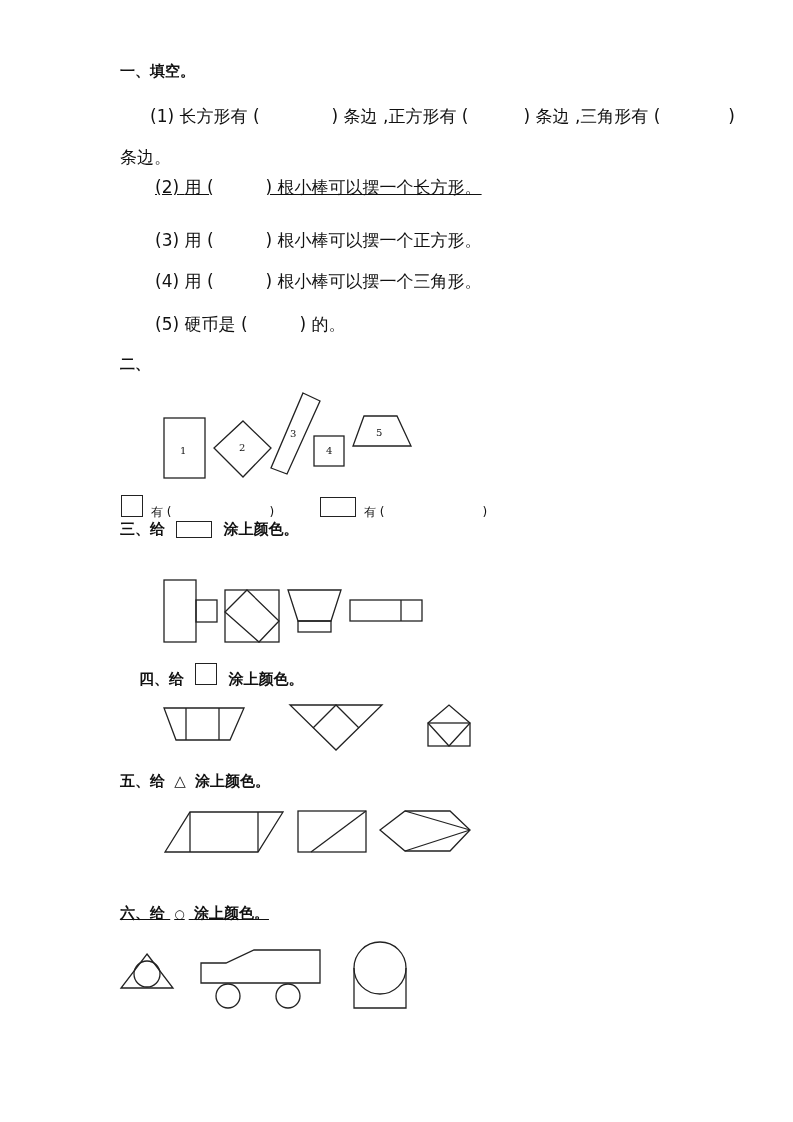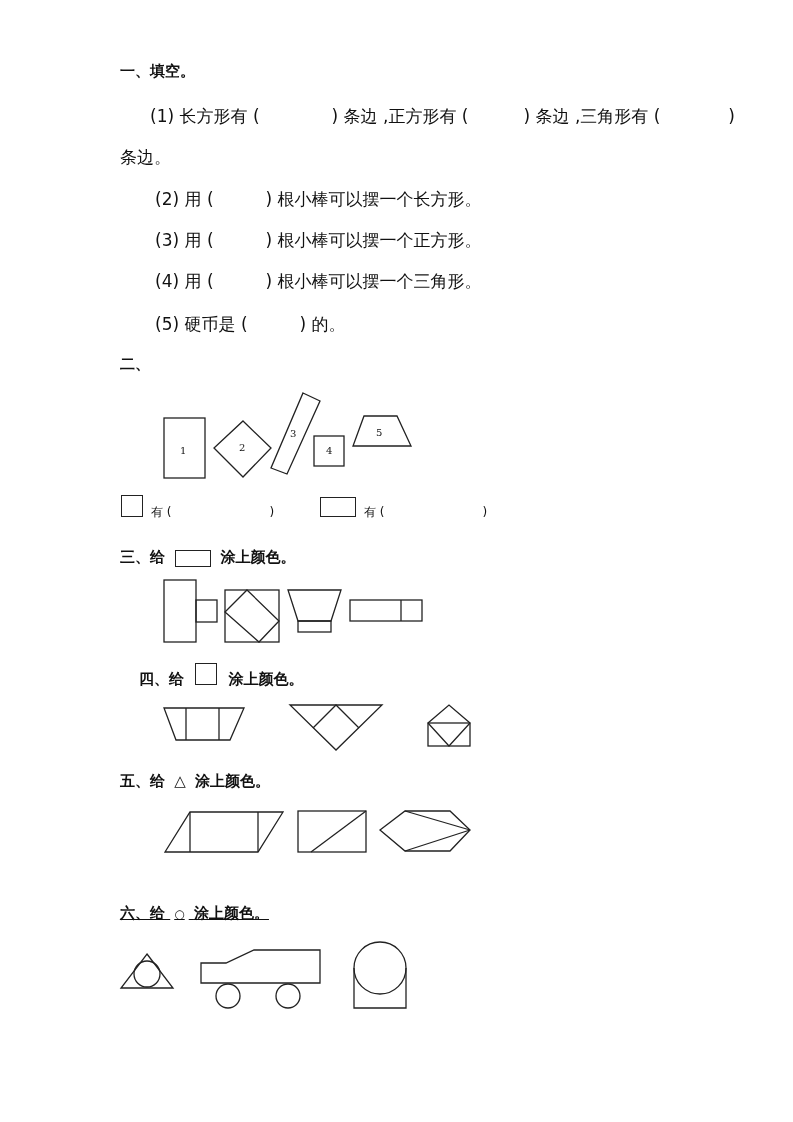--- a/index.html
+++ b/index.html
@@ -17,21 +17,21 @@
 <body>
 
 <div class="abs h" style="left:120px;top:62px;">一、填空。</div>
 
 <div class="abs t" style="left:150px;top:105px;">
   <span>(1)</span>
   <span>长方形有 (</span><span class="blank" style="width:72px"></span><span>) 条边 ,正方形有 (</span><span class="blank" style="width:55px"></span><span>) 条边 ,三角形有 (</span><span class="blank" style="width:68px"></span><span>)</span>
 </div>
 <div class="abs t" style="left:120px;top:146px;">条边。</div>
 
-<div class="abs t" style="left:155px;top:188px;">
+<div class="abs t" style="left:155px;top:176px;text-decoration:underline;">
   <span>(2)</span>
   <span>用 (</span><span class="blank" style="width:52px"></span><span>) 根小棒可以摆一个长方形。</span>
 </div>
 <div class="abs t" style="left:155px;top:229px;">
   <span>(3)</span>
   <span>用 (</span><span class="blank" style="width:52px"></span><span>) 根小棒可以摆一个正方形。</span>
 </div>
 <div class="abs t" style="left:155px;top:270px;">
   <span>(4)</span>
   <span>用 (</span><span class="blank" style="width:52px"></span><span>) 根小棒可以摆一个三角形。</span>
@@ -68,21 +68,21 @@
 
 <div class="abs" style="left:121px;top:495px;width:20px;height:20px;border:1.3px solid #222;"></div>
 <div class="abs t" style="left:151px;top:504px;font-size:12px;">
   <span>有 (</span><span class="blank" style="width:98px"></span><span>)</span>
 </div>
 <div class="abs" style="left:320px;top:497px;width:34px;height:18px;border:1.3px solid #222;"></div>
 <div class="abs t" style="left:364px;top:504px;font-size:12px;">
   <span>有 (</span><span class="blank" style="width:98px"></span><span>)</span>
 </div>
 
-<div class="abs h" style="left:120px;top:548px;font-family:Liberation Serif, serif;">
+<div class="abs h" style="left:120px;top:520px;">
   <span>三、给</span>
   <span class="inline-rect" style="width:34px;height:15px;margin:0 6px;"></span>
   <span>涂上颜色。</span>
 </div>
 
 <svg class="fig" width="793" height="1122">
   <g>
     <rect x="164" y="580" width="32" height="62"></rect>
     <rect x="196" y="600" width="21" height="22"></rect>
   </g>

